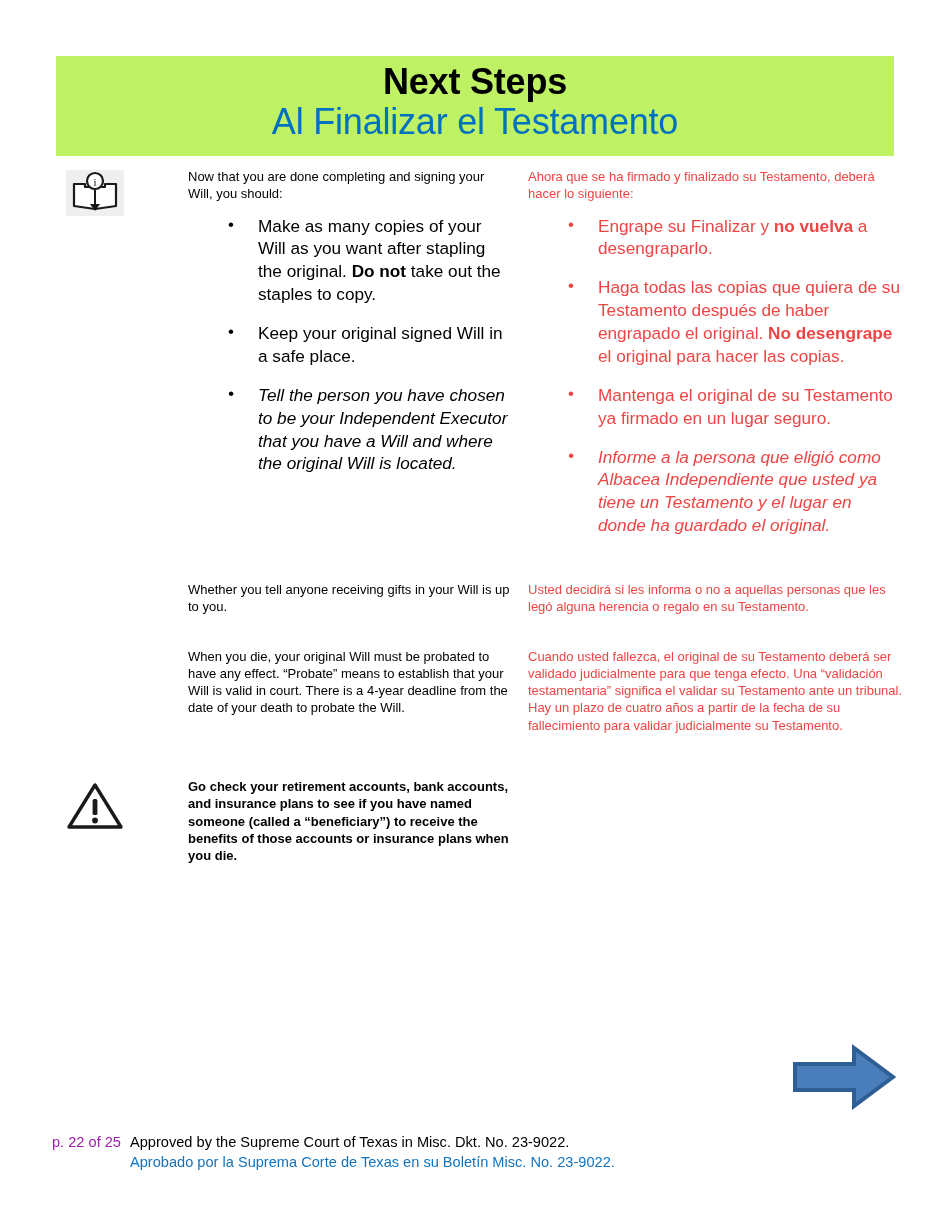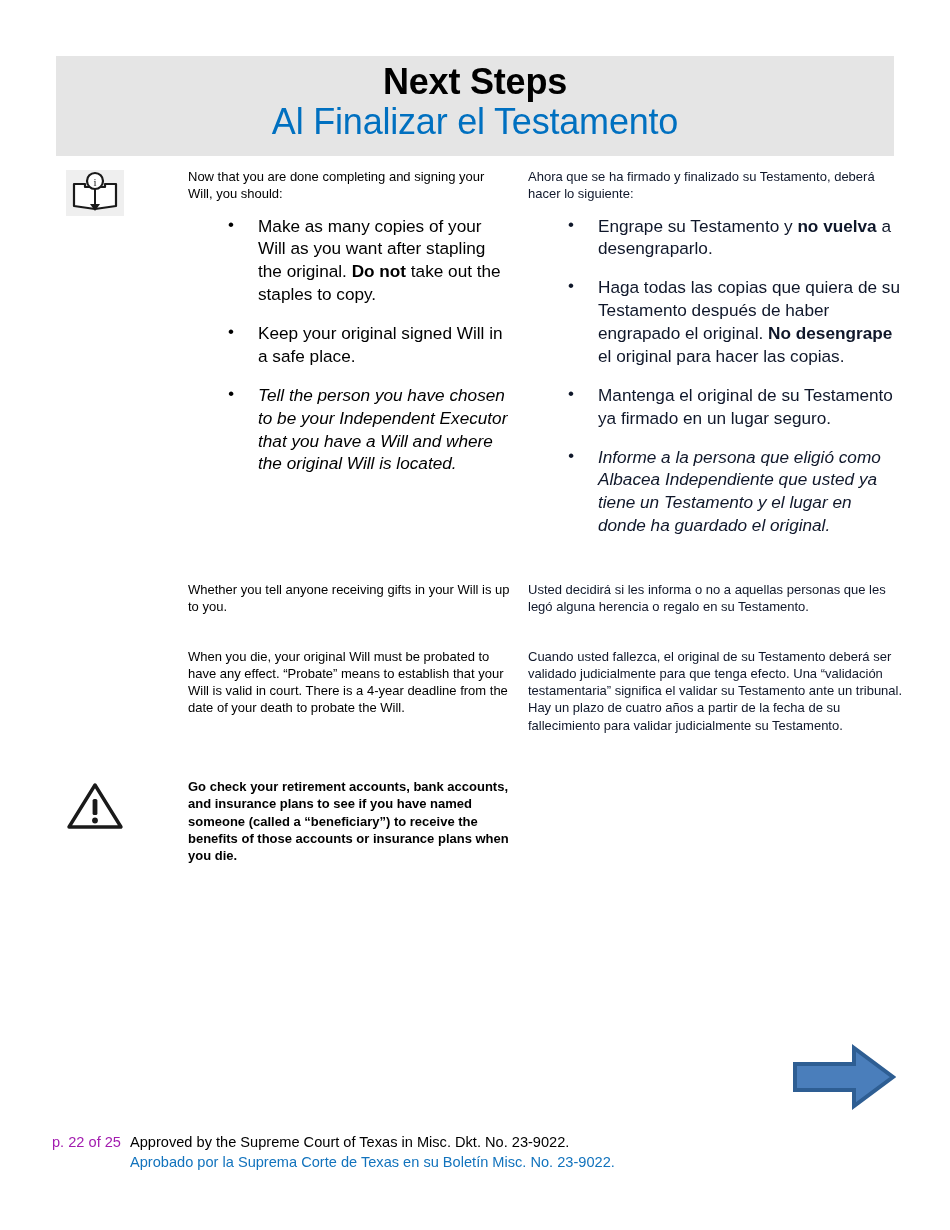--- a/index.html
+++ b/index.html
@@ -21,21 +21,21 @@
     inset: 0;
   }
 
   
   .header-band {
     position: absolute;
     left: 56px;
     top: 56px;
     width: 838px;
     height: 100px;
-    background: #e5e5e5;
+    background: #bef264;
     text-align: center;
   }
   .header-title-en {
     font-size: 36px;
     font-weight: bold;
     color: #000000;
     line-height: 1.12;
     margin: 0;
     padding-top: 6px;
     letter-spacing: -0.2px;
@@ -79,21 +79,21 @@
     box-sizing: border-box;
     padding-right: 24px;
   }
 
   p {
     margin: 0 0 0 0;
     font-size: 13px;
     line-height: 1.33;
   }
   .es {
-    color: #0f172a;
+    color: #ef4444;
   }
   .en {
     color: #000000;
   }
   .b { font-weight: bold; }
 
   ul.bullets {
     margin: 12px 0 0 0;
     padding: 0 0 0 34px;
     list-style: none;
@@ -195,21 +195,21 @@
         <ul class="bullets" id="bullets-en">
             <li><span>Make as many copies of your Will as you want after stapling the original. </span><span class="b">Do not</span><span> take out the staples to copy.</span></li>
             <li><span>Keep your original signed Will in a safe place.</span></li>
             <li><span>Tell the person you have chosen to be your Independent Executor that you have a Will and where the original Will is located.</span></li>
           </ul>
       </div>
 
       <div class="col-es">
         <p class="es">Ahora que se ha firmado y finalizado su Testamento, deberá hacer lo siguiente:</p>
         <ul class="bullets es" id="bullets-es">
-            <li><span>Engrape su Testamento y </span><span class="b">no vuelva</span><span> a desengraparlo.</span></li>
+            <li><span>Engrape su Finalizar y </span><span class="b">no vuelva</span><span> a desengraparlo.</span></li>
             <li><span>Haga todas las copias que quiera de su Testamento después de haber engrapado el original. </span><span class="b">No desengrape</span><span> el original para hacer las copias.</span></li>
             <li><span>Mantenga el original de su Testamento ya firmado en un lugar seguro.</span></li>
             <li><span>Informe a la persona que eligió como Albacea Independiente que usted ya tiene un Testamento y el lugar en donde ha guardado el original.</span></li>
           </ul>
       </div>
     </div>
 
     <div class="gap-lg"></div>
 
     <div class="row">

